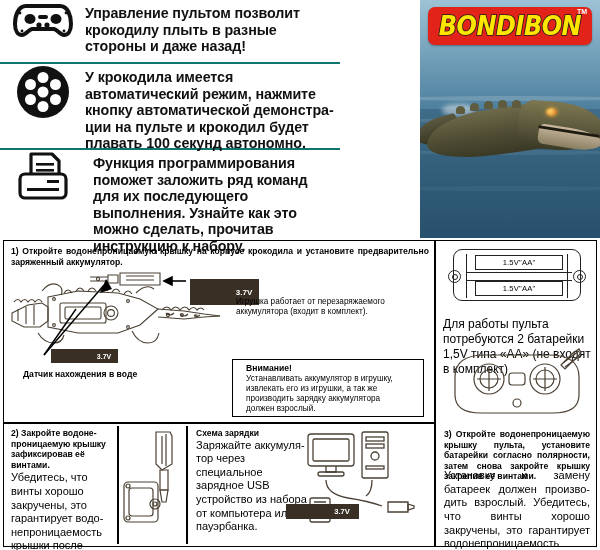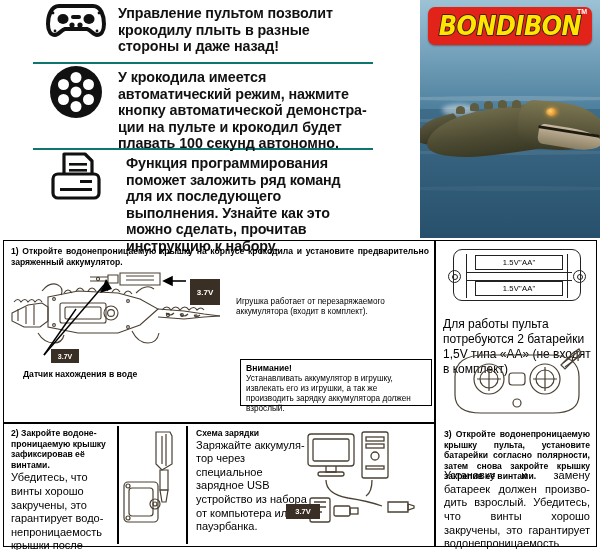--- a/index.html
+++ b/index.html
@@ -71,21 +71,21 @@
   }
   .croc .scute{
     position:absolute;width:9px;height:8px;background:#5e5b3e;
     border-radius:50% 50% 20% 20%;
   }
   .photo .splash{
     position:absolute;width:34px;height:12px;border-radius:50%;
     background:rgba(255,255,255,.45);filter:blur(2px);
   }
 
-  .rows{position:absolute;left:0;top:0;width:340px;padding-left:33px;}
+  .rows{position:absolute;left:0;top:0;width:340px;}
   .row{display:flex;align-items:flex-start;}
   .row.sep{border-top:2px solid #0f766e;justify-content:center;}
   .icon-cell{
     width:85px;flex:0 0 85px;display:flex;align-items:center;justify-content:center;
   }
   .txt-cell{padding:5px 6px 6px 0;}
   .txt-cell p{
     margin:0;font-size:14.3px;line-height:1.16;font-weight:600;color:#111;
     letter-spacing:-0.1px;
   }
@@ -112,28 +112,29 @@
   .bdy{
     font-size:11px;line-height:1.24;margin:0;padding:0 7px;
   }
 
   
   .croc-art{position:absolute;left:4px;top:28px;width:215px;height:130px;}
   .batt{
     position:absolute;background:#3a2f25;color:#fff;font-size:8px;
     display:flex;align-items:center;justify-content:center;font-weight:bold;
     font-family:"Liberation Sans",sans-serif;
+    padding-left:39px;
   }
   .cap-note{
     position:absolute;left:232px;top:48px;width:160px;
     font-size:8.2px;line-height:1.25;
   }
   .warn{
-    position:absolute;left:236px;top:118px;width:192px;height:47px;
-    border:1.2px solid #000;box-sizing:border-box;padding:3px 5px;
+    position:absolute;left:228px;top:118px;width:192px;height:58px;
+    border:1.2px solid #000;box-sizing:border-box;padding:3px 13px;
   }
   .warn h4{margin:0 0 1px 0;font-size:8.6px;font-weight:bold;}
   .warn p{margin:0;font-size:8.2px;line-height:1.2;}
   .sensor-lbl{
     position:absolute;left:19px;top:128px;font-size:8.6px;font-weight:bold;
     line-height:1.18;
   }
 
   
   .s2a{position:absolute;left:0;top:0;width:113px;}

